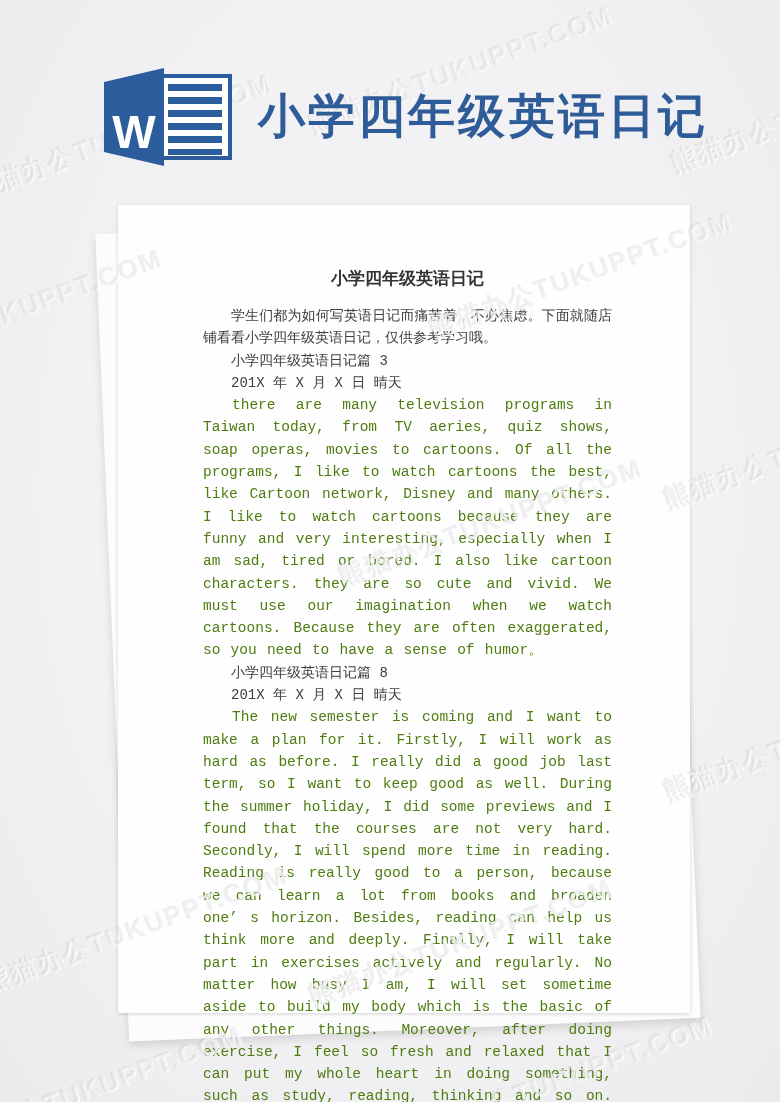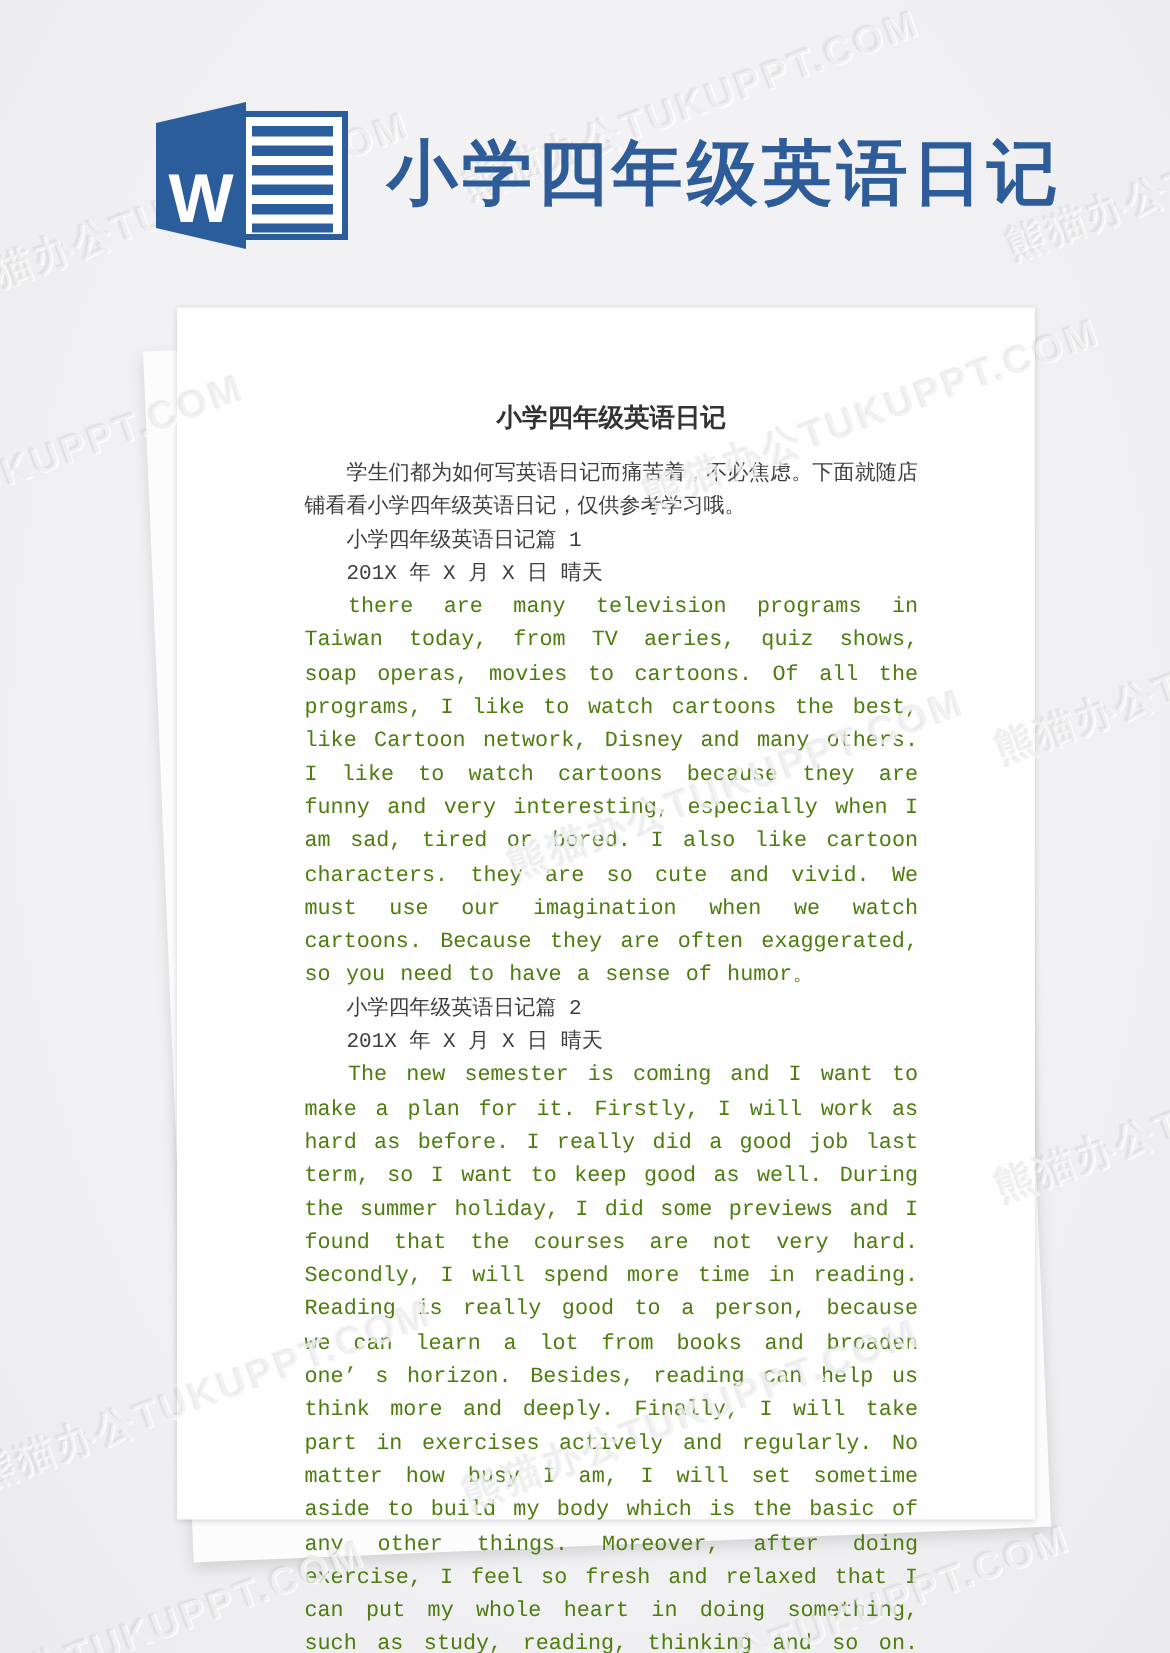--- a/index.html
+++ b/index.html
@@ -94,20 +94,20 @@
   </svg>
   <div class="header-title">小学四年级英语日记</div>
 </div>
 
 <div class="sheet-back"></div>
 
 <div class="sheet-main">
   <div class="doc-title">小学四年级英语日记</div>
   <div class="doc-body" id="doc-body">
       <p class="para-cn">学生们都为如何写英语日记而痛苦着，不必焦虑。下面就随店铺看看小学四年级英语日记，仅供参考学习哦。</p>
-      <p class="para-cn-head">小学四年级英语日记篇 1</p>
+      <p class="para-cn-head">小学四年级英语日记篇 3</p>
       <p class="para-cn-head">201X 年 X 月 X 日 晴天</p>
       <p class="para-en">there are many television programs in Taiwan today, from TV aeries, quiz shows, soap operas, movies to cartoons. Of all the programs, I like to watch cartoons the best, like Cartoon network, Disney and many others. I like to watch cartoons because they are funny and very interesting, especially when I am sad, tired or bored. I also like cartoon characters. they are so cute and vivid. We must use our imagination when we watch cartoons. Because they are often exaggerated, so you need to have a sense of humor。</p>
-      <p class="para-cn-head">小学四年级英语日记篇 2</p>
+      <p class="para-cn-head">小学四年级英语日记篇 8</p>
       <p class="para-cn-head">201X 年 X 月 X 日 晴天</p>
       <p class="para-en">The new semester is coming and I want to make a plan for it. Firstly, I will work as hard as before. I really did a good job last term, so I want to keep good as well. During the summer holiday, I did some previews and I found that the courses are not very hard. Secondly, I will spend more time in reading. Reading is really good to a person, because we can learn a lot from books and broaden one’ s horizon. Besides, reading can help us think more and deeply. Finally, I will take part in exercises actively and regularly. No matter how busy I am, I will set sometime aside to build my body which is the basic of any other things. Moreover, after doing exercise, I feel so fresh and relaxed that I can put my whole heart in doing something, such as study, reading, thinking and so on. So this is the plan for the new semester and I am sure</p>
     </div>
 </div>
 
 </body></html>

